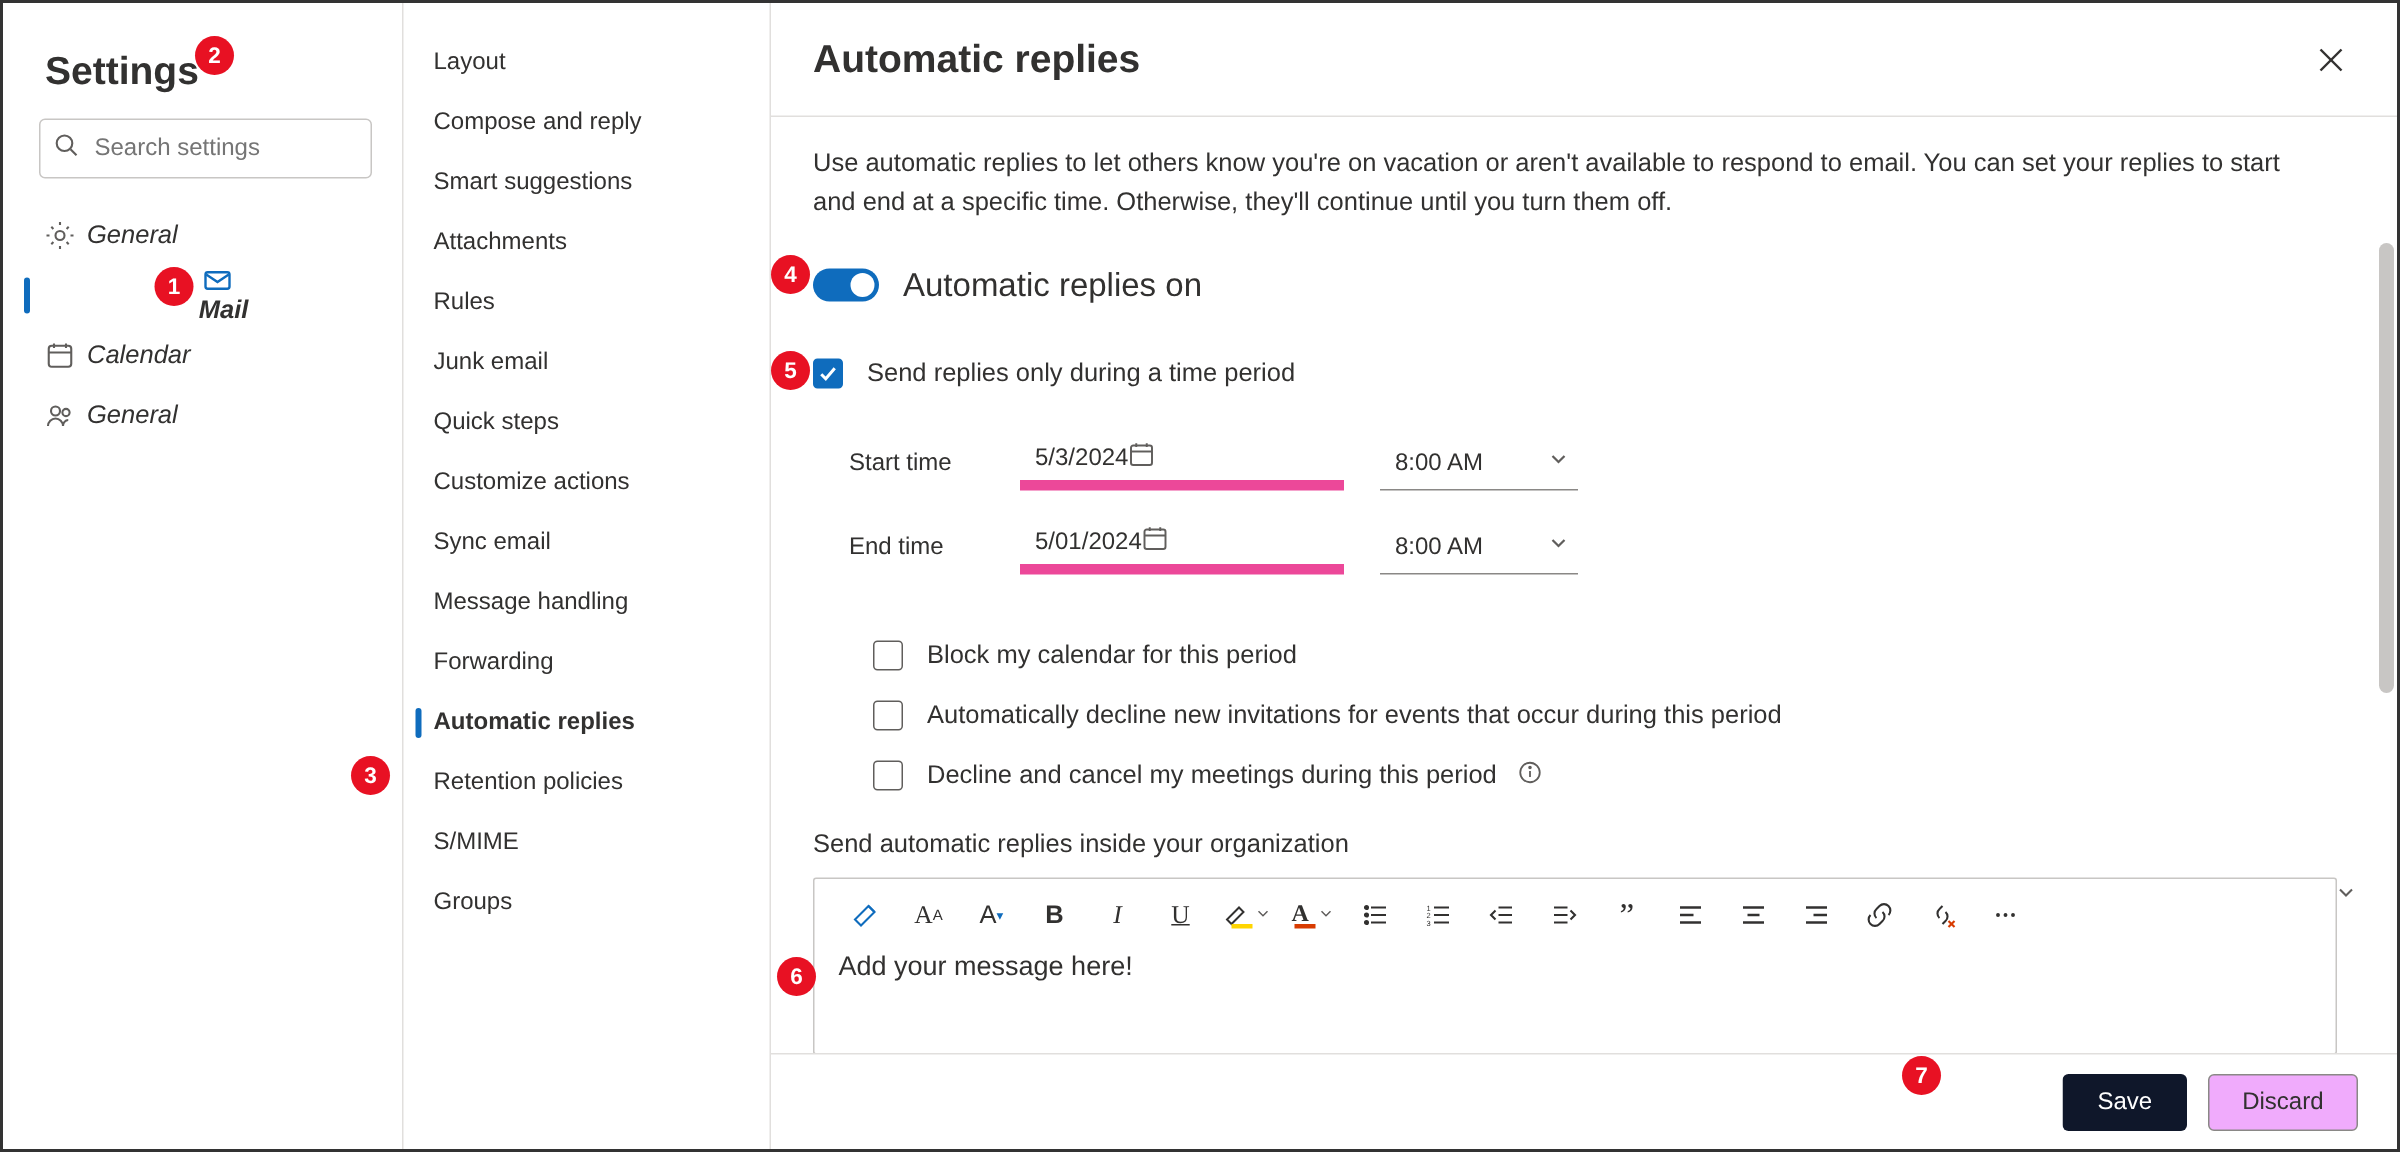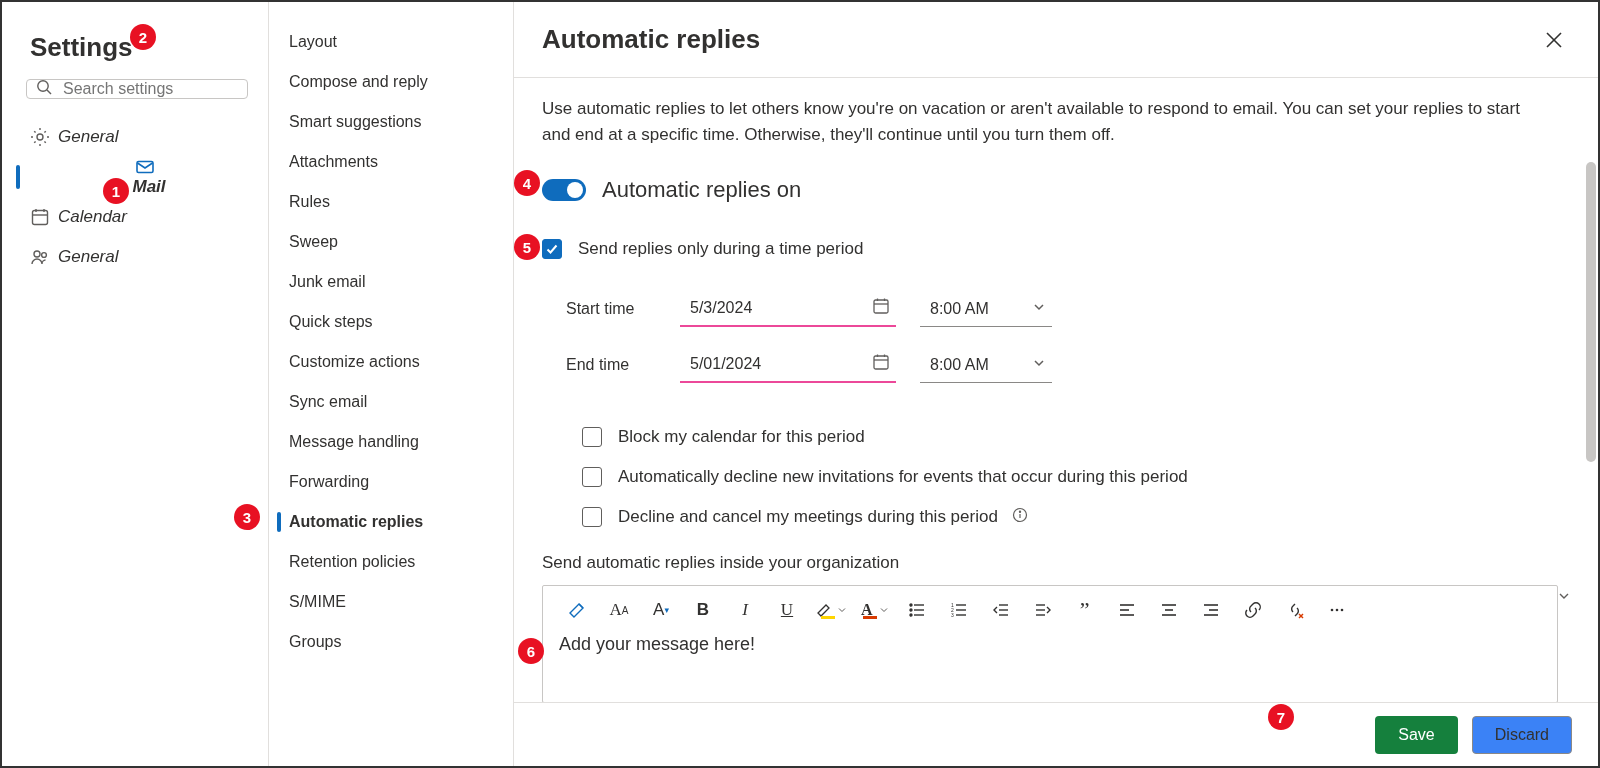--- a/index.html
+++ b/index.html
@@ -11,21 +11,21 @@
   position:relative;
   overflow:hidden;
 }
 
 .col-1 { width:267px; border-right:1px solid #e1dfdd; padding:16px 0 0 0; }
 .col-2 { width:245px; border-right:1px solid #e1dfdd; padding:20px 0 0 0; }
 .col-3 { flex:1; display:flex; flex-direction:column; min-width:0; }
 
 .settings-title { font-size:26px; font-weight:600; padding:14px 0 16px 28px; position:relative; }
 .search-wrap { margin:0 20px 12px 24px; }
-.search-input { width:100%; height:20px; border:1px solid #c8c6c4; border-radius:4px; padding:0 10px 0 36px; font-size:16px; color:#ef4444; background:transparent; position:relative; }
+.search-input { width:100%; height:40px; border:1px solid #c8c6c4; border-radius:4px; padding:0 10px 0 36px; font-size:16px; color:#ef4444; background:transparent; position:relative; }
 .search-box { position:relative; }
 .search-box .s-icon { position:absolute; left:10px; top:50%; transform:translateY(-50%); color:#605e5c; }
 .cat-list { padding-top:6px; }
 .cat-item { display:flex; align-items:center; height:40px; padding:0 0 0 28px; font-size:17px; color:#323130; cursor:pointer; position:relative;font-style:italic; }
 .cat-item .c-icon { width:28px; display:flex; align-items:center; color:#605e5c; }
 .cat-item.active { font-weight:600;flex-direction:column; }
 .cat-item.active::before { content:""; position:absolute; left:14px; top:8px; bottom:8px; width:4px; background:#0f6cbd; border-radius:2px; }
 .cat-item.active .c-icon { color:#0f6cbd; }
 
 .sub-item { height:40px; display:flex; align-items:center; padding-left:20px; font-size:16px; color:#323130; cursor:pointer; position:relative; }
@@ -41,40 +41,40 @@
 .toggle { width:44px; height:22px; border-radius:11px; background:#0f6cbd; position:relative; cursor:pointer; }
 .toggle .knob { position:absolute; right:3px; top:3px; width:16px; height:16px; background:#fff; border-radius:50%; }
 .toggle-label { margin-left:16px; font-size:22px; }
 .chk-row { display:flex; align-items:center; margin-top:36px; }
 .chk { width:20px; height:20px; border:1px solid #605e5c; border-radius:3px; display:flex; align-items:center; justify-content:center; cursor:pointer; flex:none; }
 .chk.checked { background:#0f6cbd; border-color:#0f6cbd; color:#fff; }
 .chk-label { margin-left:16px; font-size:17px; }
 .time-block { margin-top:22px; margin-left:24px; }
 .time-row { display:flex; align-items:center; height:56px; }
 .time-lbl { width:110px; font-size:16px; }
-.date-input { width:216px; height:36px; border:none; border-bottom:2px solid #ec4899; margin-left:4px; display:flex; align-items:center; justify-content:space-between; padding:0 6px 0 10px; font-size:16px; cursor:pointer; }
+.date-input { width:216px; height:36px; border:none; border-bottom:7px solid #ec4899; margin-left:4px; display:flex; align-items:center; padding:0 6px 0 10px; font-size:16px; cursor:pointer; }
 .time-input { width:132px; height:36px; border:none; border-bottom:1px solid #8a8886; margin-left:24px; display:flex; align-items:center; justify-content:space-between; padding:0 6px 0 10px; font-size:16px; cursor:pointer; }
 .chev { color:#605e5c; }
 .opt-block { margin-top:24px; margin-left:40px; }
 .opt-row { display:flex; align-items:center; height:40px; }
 .opt-row .chk-label { font-size:17px; }
 .info-ico { margin-left:14px; color:#605e5c; }
 .section-lbl { margin-top:16px; font-size:17px; }
 .editor { margin-top:12px; border:1px solid #c8c6c4; border-radius:2px; height:118px; }
 .toolbar { height:48px; display:flex; align-items:center; gap:14px; padding:0 20px; }
 .tb-btn { width:28px; height:28px; display:flex; align-items:center; justify-content:center; color:#323130; font-size:17px; cursor:pointer; }
 .tb-btn svg { display:block; }
 .tb-split { display:flex; align-items:center; gap:2px; cursor:pointer; }
 .tb-split .mini-chev { color:#605e5c; }
 .placeholder { padding:0 16px; font-size:18px; }
 
 .panel-foot { height:64px; border-top:1px solid #e1dfdd; display:flex; align-items:center; justify-content:flex-end; gap:14px; padding-right:26px; }
 .btn { height:38px; padding:0 22px; border-radius:4px; font-size:16px; cursor:pointer; border:1px solid transparent; }
-.btn-primary { background:#15803d; color:#fff; }
-.btn-secondary { background:#3b82f6; border-color:#8a8886; color:#323130; }
+.btn-primary { background:#0f172a; color:#fff; }
+.btn-secondary { background:#f0abfc; border-color:#8a8886; color:#323130; }
 
 .cal { position:absolute; width:26px; height:26px; border-radius:50%; background:#e81123; color:#fff; font-size:15px; font-weight:700; display:flex; align-items:center; justify-content:center; z-index:50; }
 
 .fake-scroll { position:absolute; right:2px; top:84px; width:10px; height:300px; background:#c8c6c4; border-radius:5px; }
 .tiny-chev { position:absolute; right:28px; bottom:96px; }
 </style>
 </head>
 <body>
 
 <div class="col-1">
@@ -141,23 +141,20 @@
       <span>Compose and reply</span>
     </div>
   <div class="sub-item">
       <span>Smart suggestions</span>
     </div>
   <div class="sub-item">
       <span>Attachments</span>
     </div>
   <div class="sub-item">
       <span>Rules</span>
-    </div>
-  <div class="sub-item">
-      <span>Sweep</span>
     </div>
   <div class="sub-item">
       <span>Junk email</span>
     </div>
   <div class="sub-item">
       <span>Quick steps</span>
     </div>
   <div class="sub-item">
       <span>Customize actions</span>
     </div>

